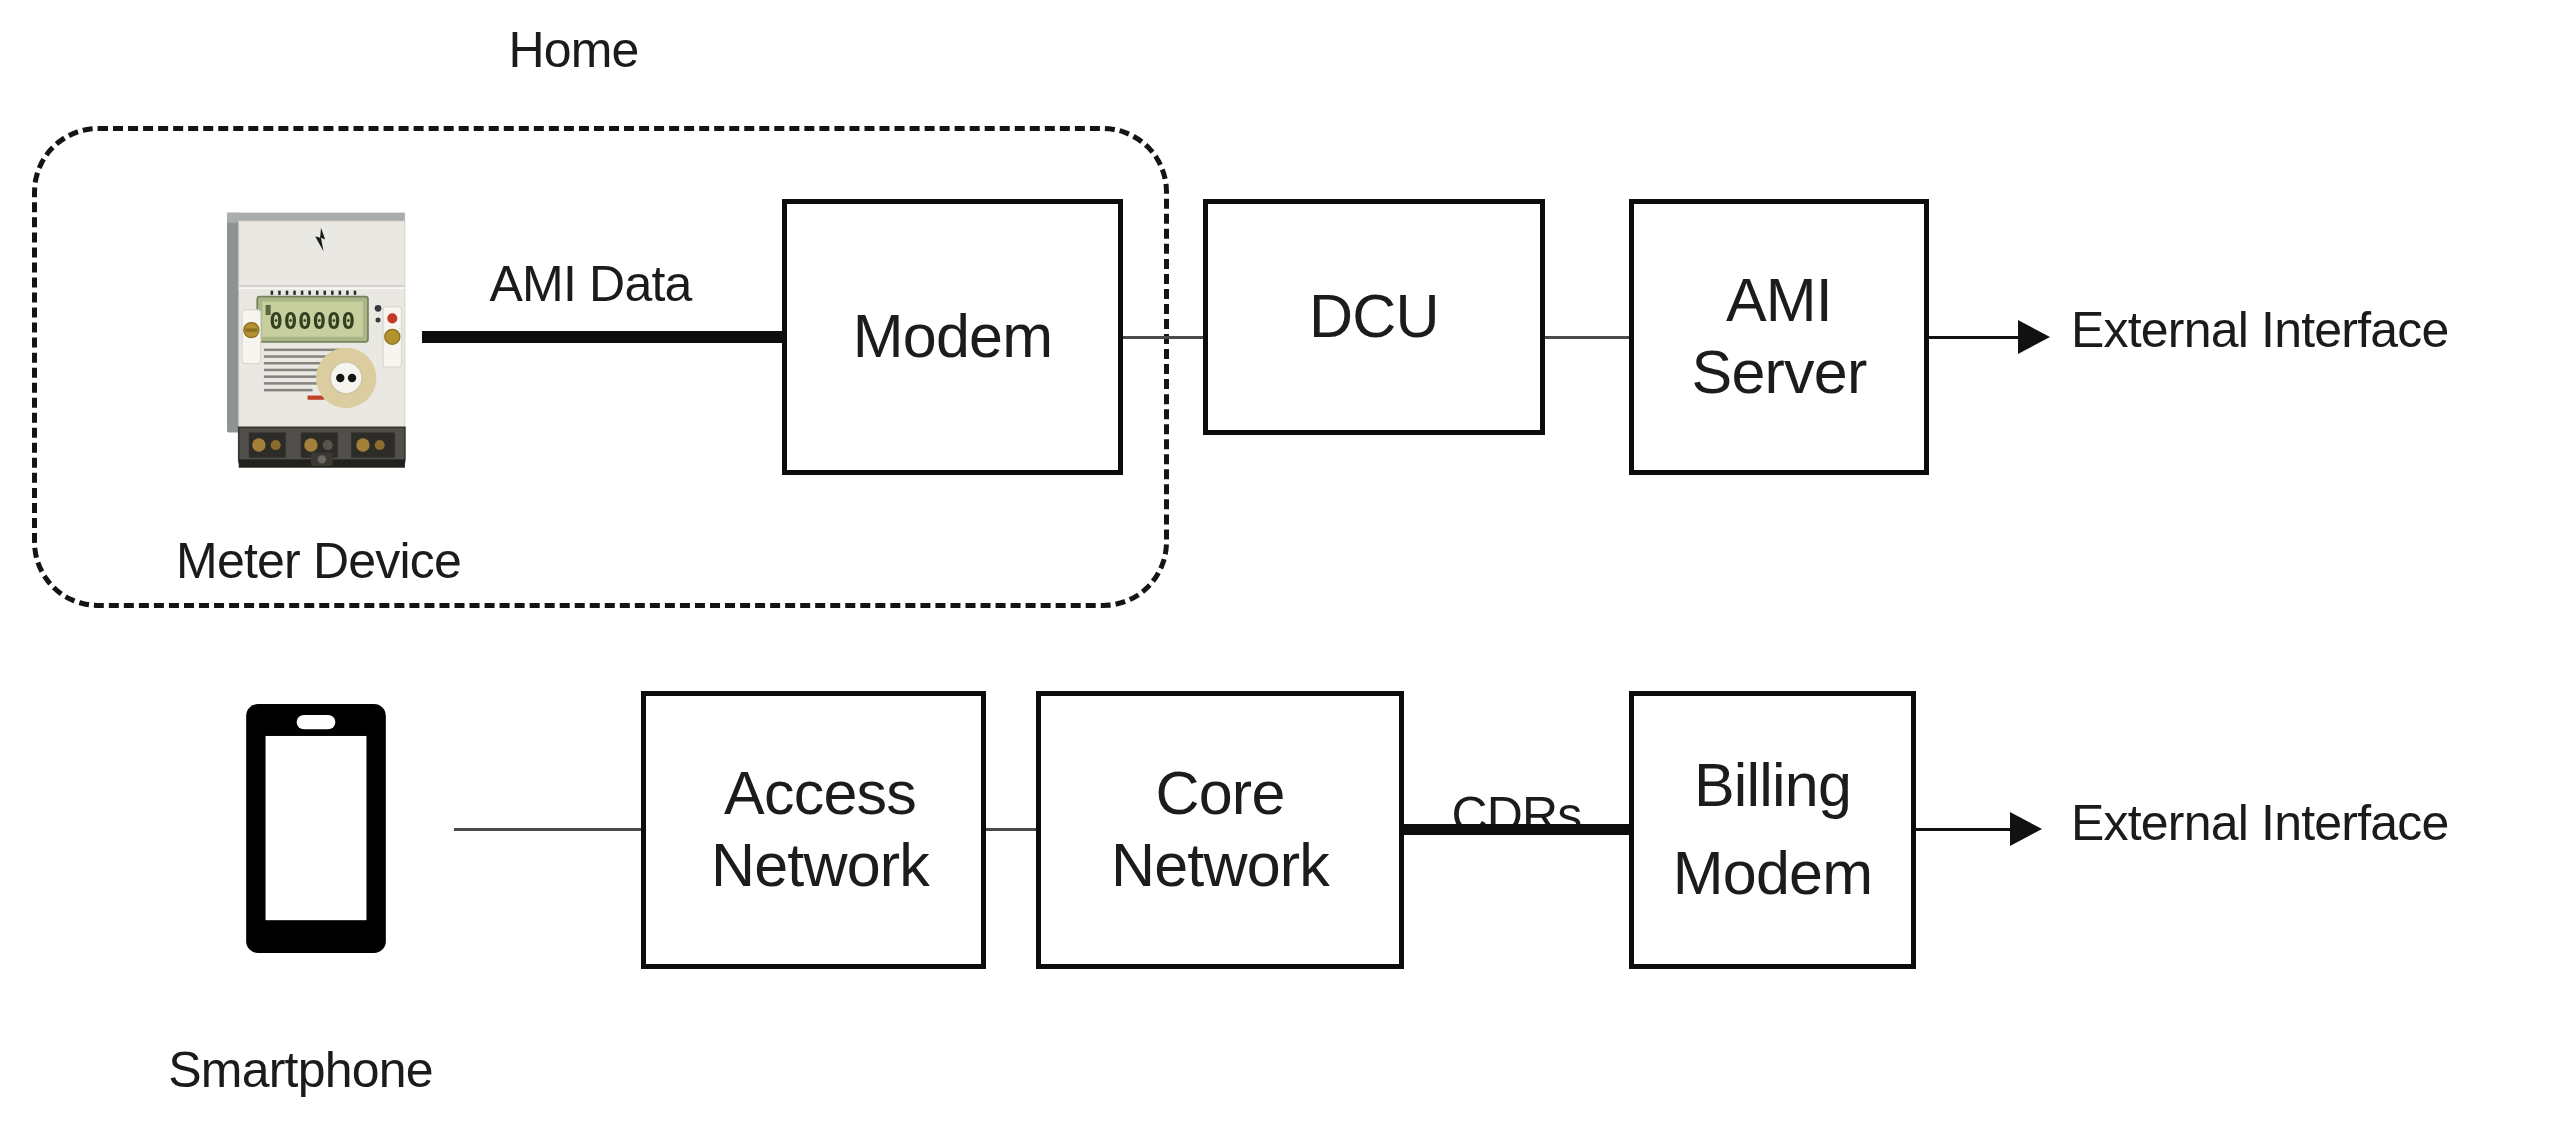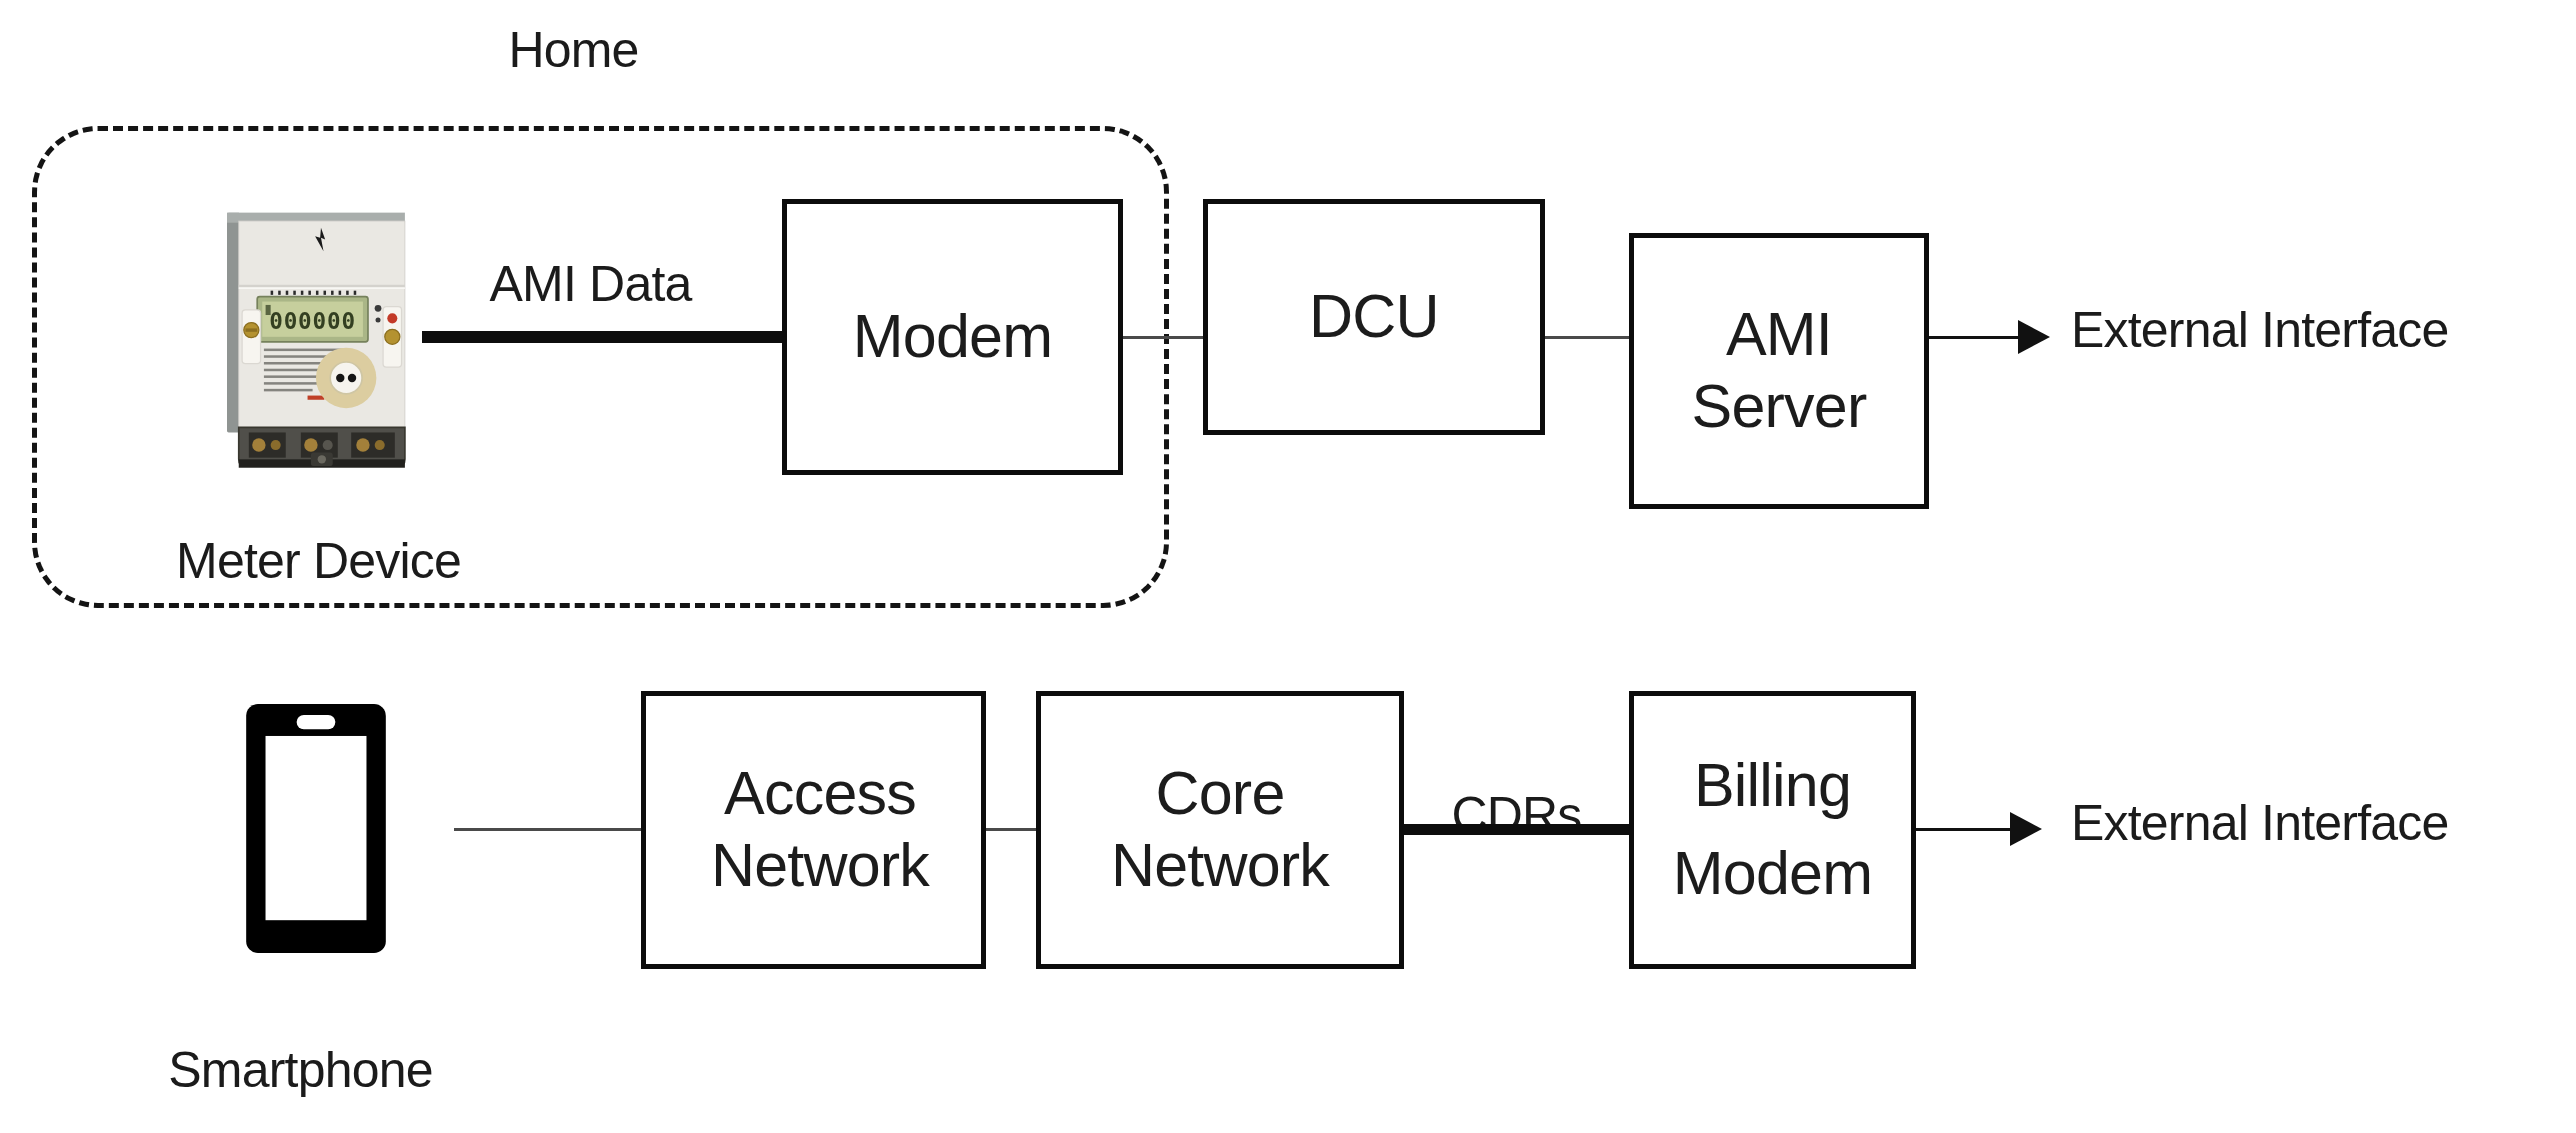--- a/index.html
+++ b/index.html
@@ -137,21 +137,21 @@
   </div>
 
   <div class="edge-thin" style="left:1123px; top:336px; width:80px; height:3.4px;"></div>
 
   <div class="node" style="left:1203px; top:199px; width:342px; height:236px;">
     <span>DCU</span>
   </div>
 
   <div class="edge-thin" style="left:1545px; top:336px; width:84px; height:3.4px;"></div>
 
-  <div class="node" style="left:1629px; top:199px; width:300px; height:276px;margin-top:34px;">
+  <div class="node" style="left:1629px; top:199px; width:300px; height:276px;">
     <span>AMI</span>
     <span>Server</span>
   </div>
 
   <div class="arrow-shaft" style="left:1929px; top:336px; width:89px; height:3.4px;"></div>
   <div class="arrow-head" style="left:2018px; top:320px;"></div>
 
   <div class="abs label" style="left:2071px; top:301px;">External Interface</div>
 
   <svg class="abs" style="left:246px; top:704px;" width="140" height="249" viewBox="0 0 166 296">

